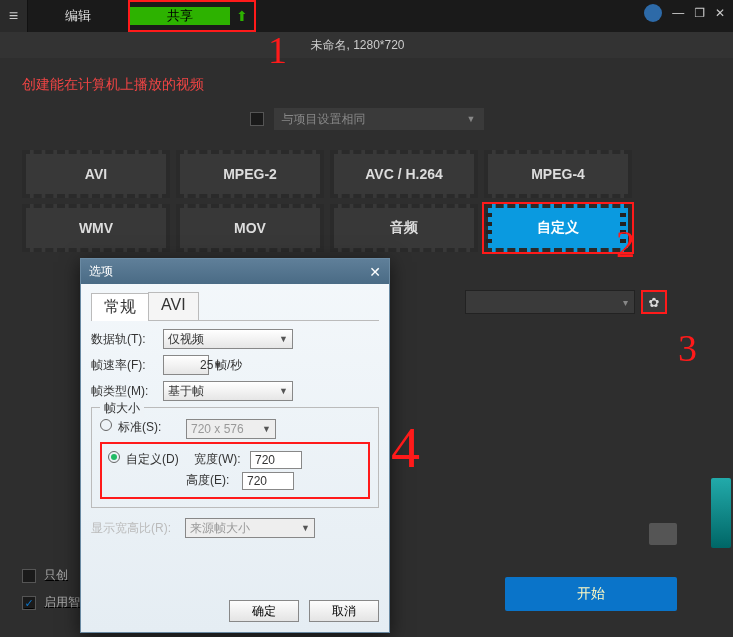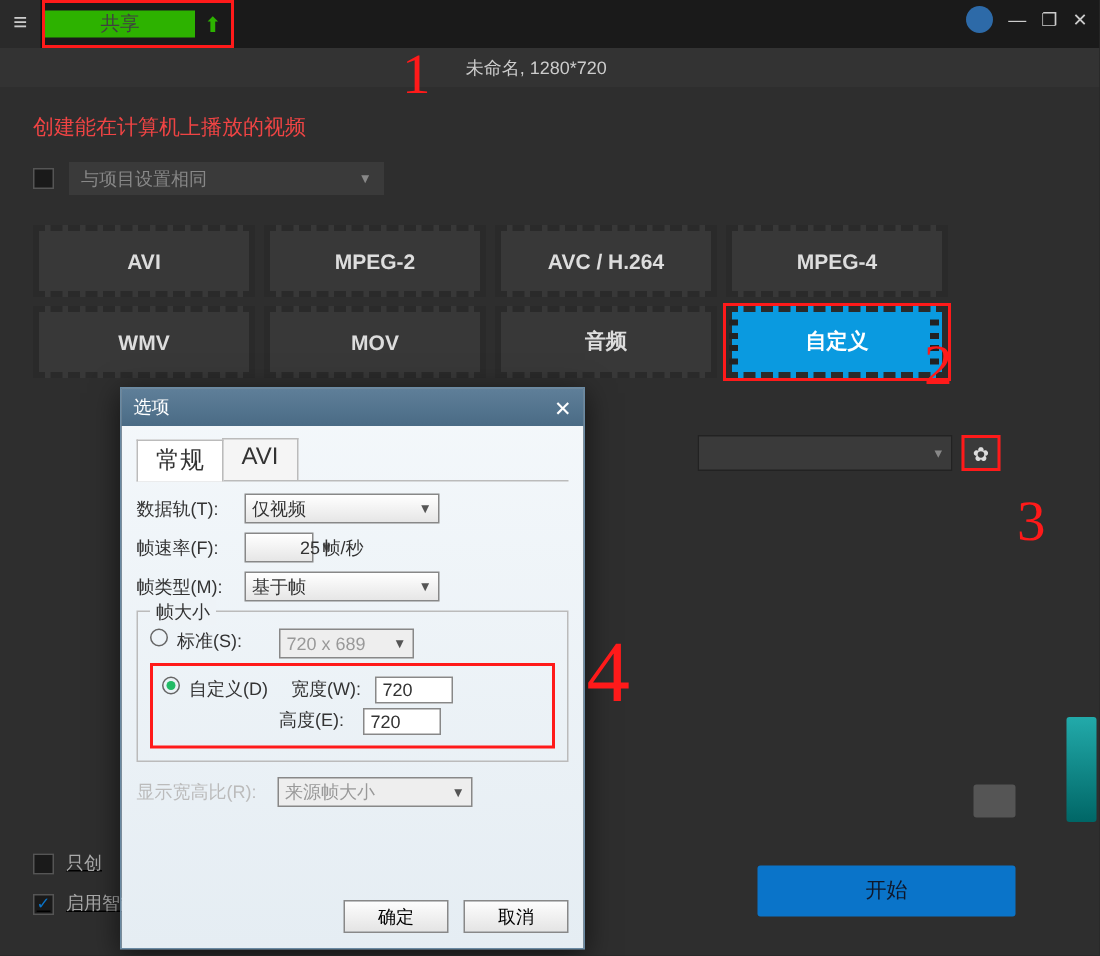--- a/index.html
+++ b/index.html
@@ -2,33 +2,33 @@
 <html><head>
 <meta charset="utf-8">
 <style>
 * { margin: 0; padding: 0; box-sizing: border-box; font-family: "Microsoft YaHei", Arial, sans-serif; }
 body { background: #222; width: 733px; height: 637px; overflow: hidden; position: relative; }
 
 
 .topbar { background: #1a1a1a; height: 32px; display: flex; align-items: stretch; position: relative; }
 .menu-btn { width: 28px; background: #2a2a2a; display:flex; align-items:center; justify-content:center; color:#ccc; border-right:1px solid #111; }
 .tab { width: 100px; display:flex; align-items:center; justify-content:center; color:#ddd; font-size:13px; background:#1a1a1a; }
-.tab.active { background:#2db200; color:#404040; }
+.tab.active { background:#2db200; color:#000000; }
 .share-wrap { border:2px solid #ff1a1a; display:flex; align-items:center; height:32px; }
 .share-wrap .arrow-up { color:#2db200; font-size:14px; padding:0 6px; }
 .winicons { position:absolute; right:8px; top:4px; display:flex; gap:10px; align-items:center; color:#ccc; font-size:12px; }
 .winicons .round { width:18px; height:18px; border-radius:50%; background:#2d6aa8; display:inline-block; }
 
 
 .title-strip { background:#333; height:26px; color:#ccc; font-size:12px; display:flex; justify-content:center; align-items:center; padding-right:18px; }
 
 
 .main { background:#2e2e2e; padding:18px 22px; position:relative; height:calc(637px - 58px); }
 .heading { color:#ef4444; font-size:14px; margin-bottom:14px; }
-.proj-row { display:flex; align-items:center; gap:10px; margin-bottom:20px; }
+.proj-row { display:flex; align-items:center; gap:10px; margin-bottom:20px;justify-content:center; }
 .checkbox { width:14px; height:14px; background:#1a1a1a; border:1px solid #555; display:inline-block; }
 .checkbox.checked::after { content:"✓"; color:#0a74c9; font-size:11px; display:block; line-height:12px; text-align:center; }
 .proj-select { background:#3a3a3a; color:#888; font-size:12px; padding:4px 8px; width:210px; height:22px; display:flex; align-items:center; justify-content:space-between; }
 .proj-select .caret { font-size:9px; color:#888; }
 
 
 .formats { display:grid; grid-template-columns: repeat(4, 148px); gap:6px; margin-bottom:14px; }
 .fmt {
   height:48px; background:#383838; color:#ddd; font-size:14px; font-weight:bold;
   display:flex; align-items:center; justify-content:center; position:relative;
@@ -36,21 +36,21 @@
   box-shadow: inset 4px 0 0 #2a2a2a, inset -4px 0 0 #2a2a2a;
 }
 .fmt .holes-l, .fmt .holes-r { position:absolute; top:0; bottom:0; width:10px; display:flex; flex-direction:column; justify-content:space-around; padding:3px 0; }
 .fmt .holes-l { left:2px; } .fmt .holes-r { right:2px; }
 .fmt .hole { width:6px; height:4px; background:#222; }
 .fmt.selected { background:#0a9ae0; color:#fff; outline:2px solid #ff1a1a;text-align:center; }
 
 
 .annot { position:absolute; color:#ff1a1a; font-family: "Comic Sans MS", cursive; font-size:38px; font-weight:normal; }
 .annot.n1 { left:268px; top:-30px; }
-.start-btn { position:absolute; right:56px; bottom:26px; width:172px; height:34px; background:#0a74c9; color:#0f172a; font-size:14px; display:flex; align-items:center; justify-content:center; border-radius:2px; }
+.start-btn { position:absolute; right:56px; bottom:26px; width:172px; height:34px; background:#0a74c9; color:#fef9c3; font-size:14px; display:flex; align-items:center; justify-content:center; border-radius:2px; }
 .folder-icon { position:absolute; right:56px; bottom:92px; width:28px; height:22px; background:#555; border-radius:2px; }
 
 .bottom-left { position:absolute; left:22px; bottom:26px; display:flex; flex-direction:column; gap:10px;text-decoration:underline; }
 .bl-row { display:flex; align-items:center; gap:8px; color:#aaa; font-size:12px; }
 
 .gear-box { position:absolute; right:66px; top:232px; width:26px; height:24px; border:2px solid #ff1a1a; background:#3a3a3a; display:flex; align-items:center; justify-content:center; color:#ddd; font-size:13px; }
 .path-select { position:absolute; right:98px; top:232px; width:170px; height:24px; background:#3a3a3a; border:1px solid #222; display:flex; align-items:center; justify-content:flex-end; padding-right:6px; color:#888; font-size:10px; }
 
 .right-slider { position:absolute; right:2px; top:420px; width:20px; height:70px; background:linear-gradient(#2aa,#066); border-radius:2px; }
 
@@ -90,20 +90,21 @@
 .annot.n2 { left:616px; top:164px; }
 .annot.n3 { left:678px; top:268px; }
 .annot.n4 { left:310px; top:130px; font-size:58px; }
 .dialog-rel { position:relative; }
 </style>
 </head>
 <body>
 
 <div class="topbar">
   <div class="menu-btn">≡</div>
+  <div class="tab">编辑</div>
   <div class="share-wrap">
     <div class="tab active">共享</div>
     <span class="arrow-up">⬆</span>
   </div>
   <div class="winicons">
     <span class="round"></span>
     <span>—</span>
     <span>❐</span>
     <span>✕</span>
   </div>
@@ -231,21 +232,21 @@
       </div>
     </div>
 
     <div class="fieldset">
       <span class="legend">帧大小</span>
 
       <div class="subrow">
         <span class="radio"></span>
         <span style="width:62px">标准(S):</span>
         <div class="sel w3 disabled">
-          <span>720 x 689</span>
+          <span>720 x 576</span>
           <span class="caret">▼</span>
         </div>
       </div>
 
       <div class="redbox">
         <div class="subrow">
           <span class="radio checked"></span>
           <span style="width:62px">自定义(D)</span>
           <span style="width:50px">宽度(W):</span>
           <span class="txtinput">720</span>

